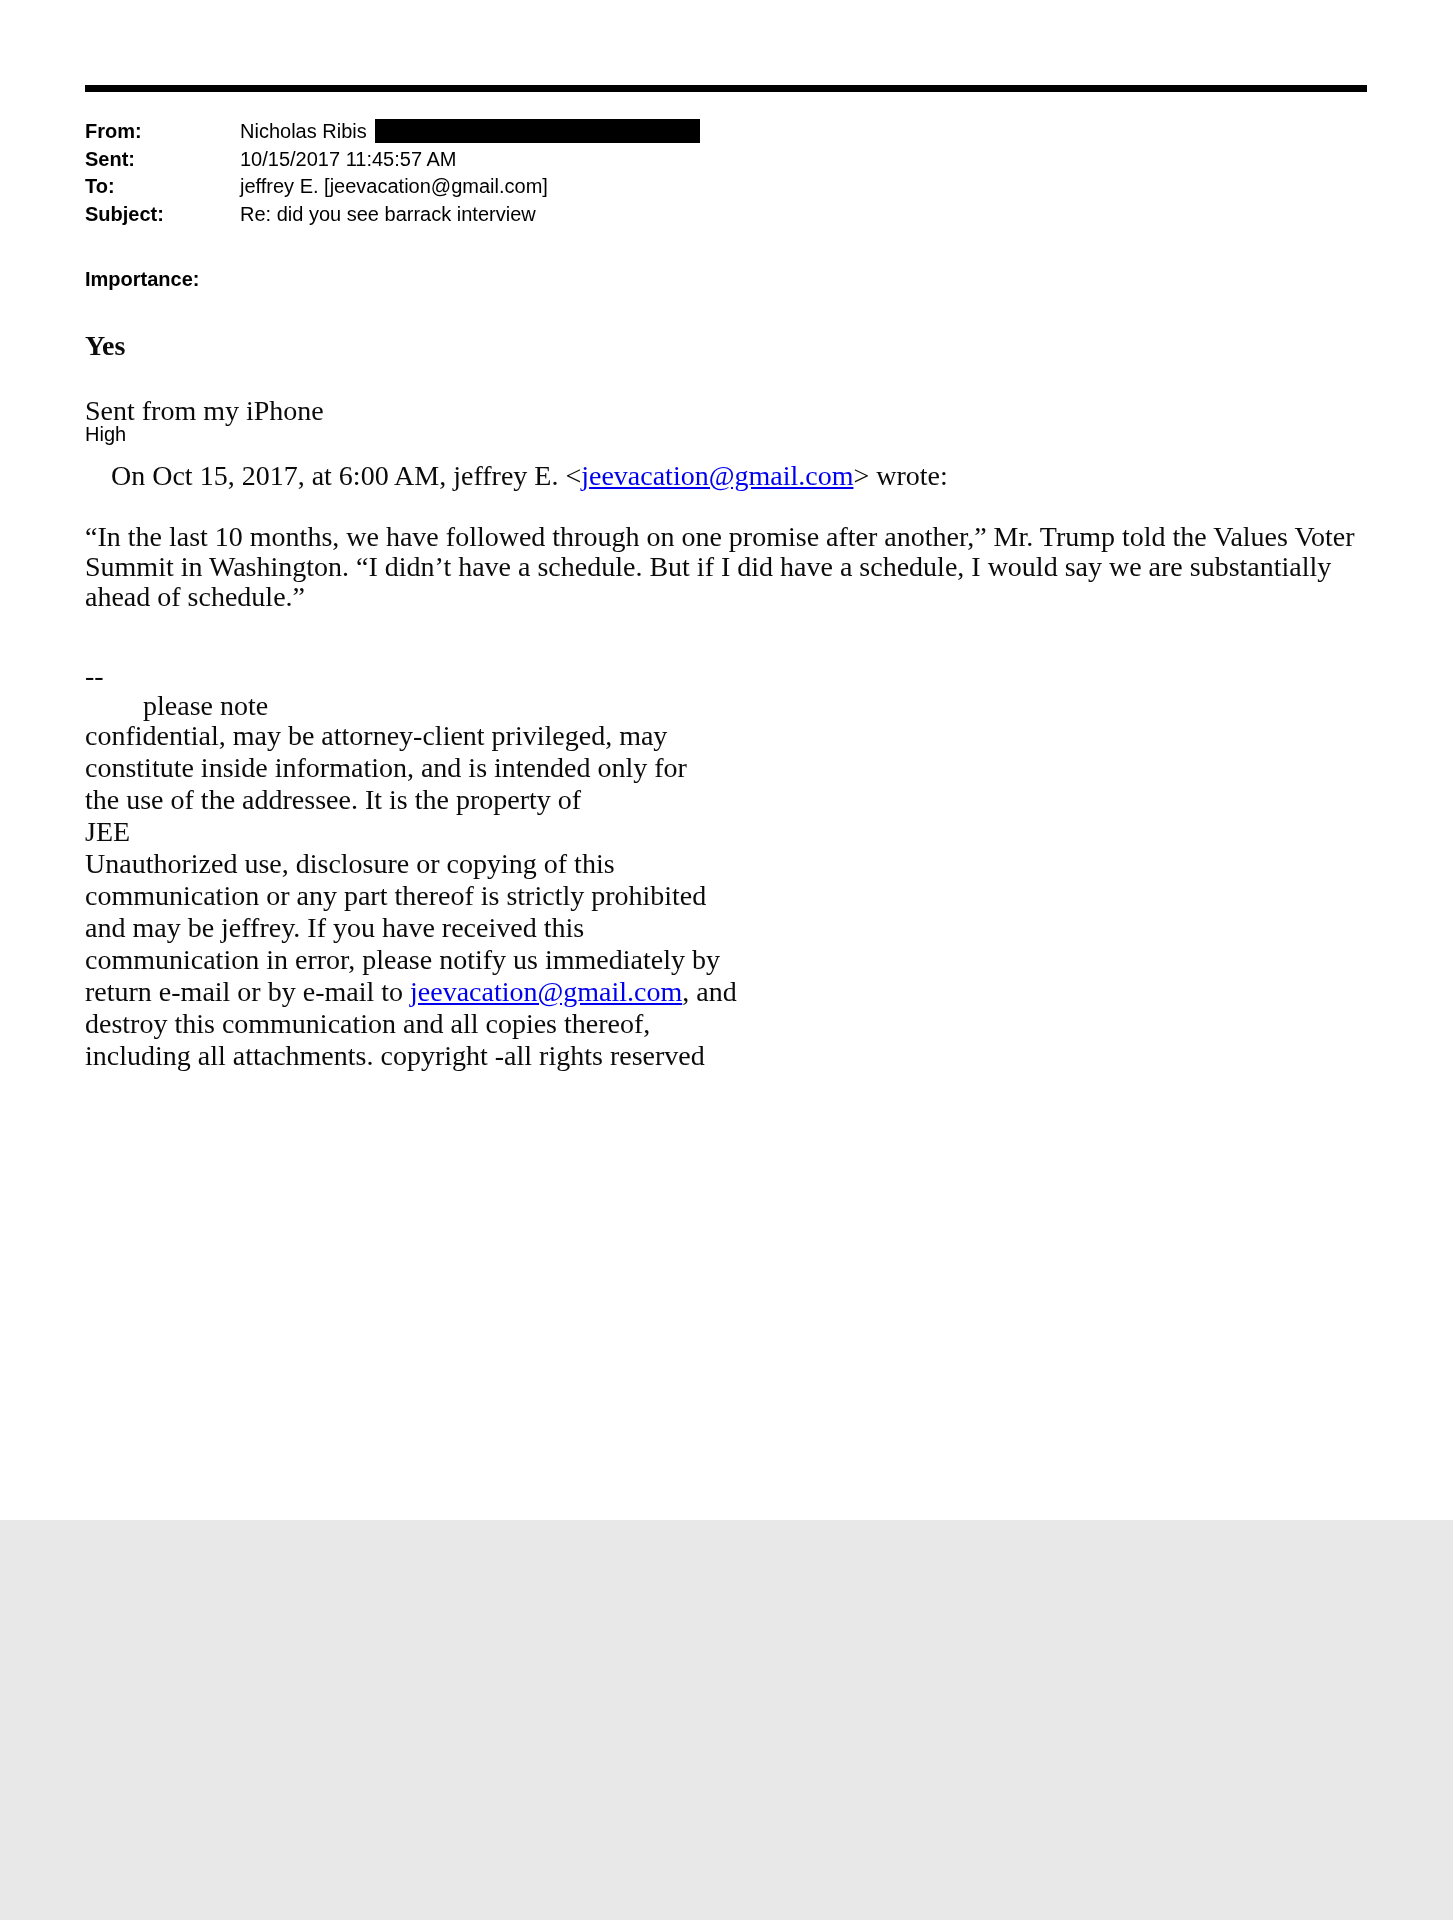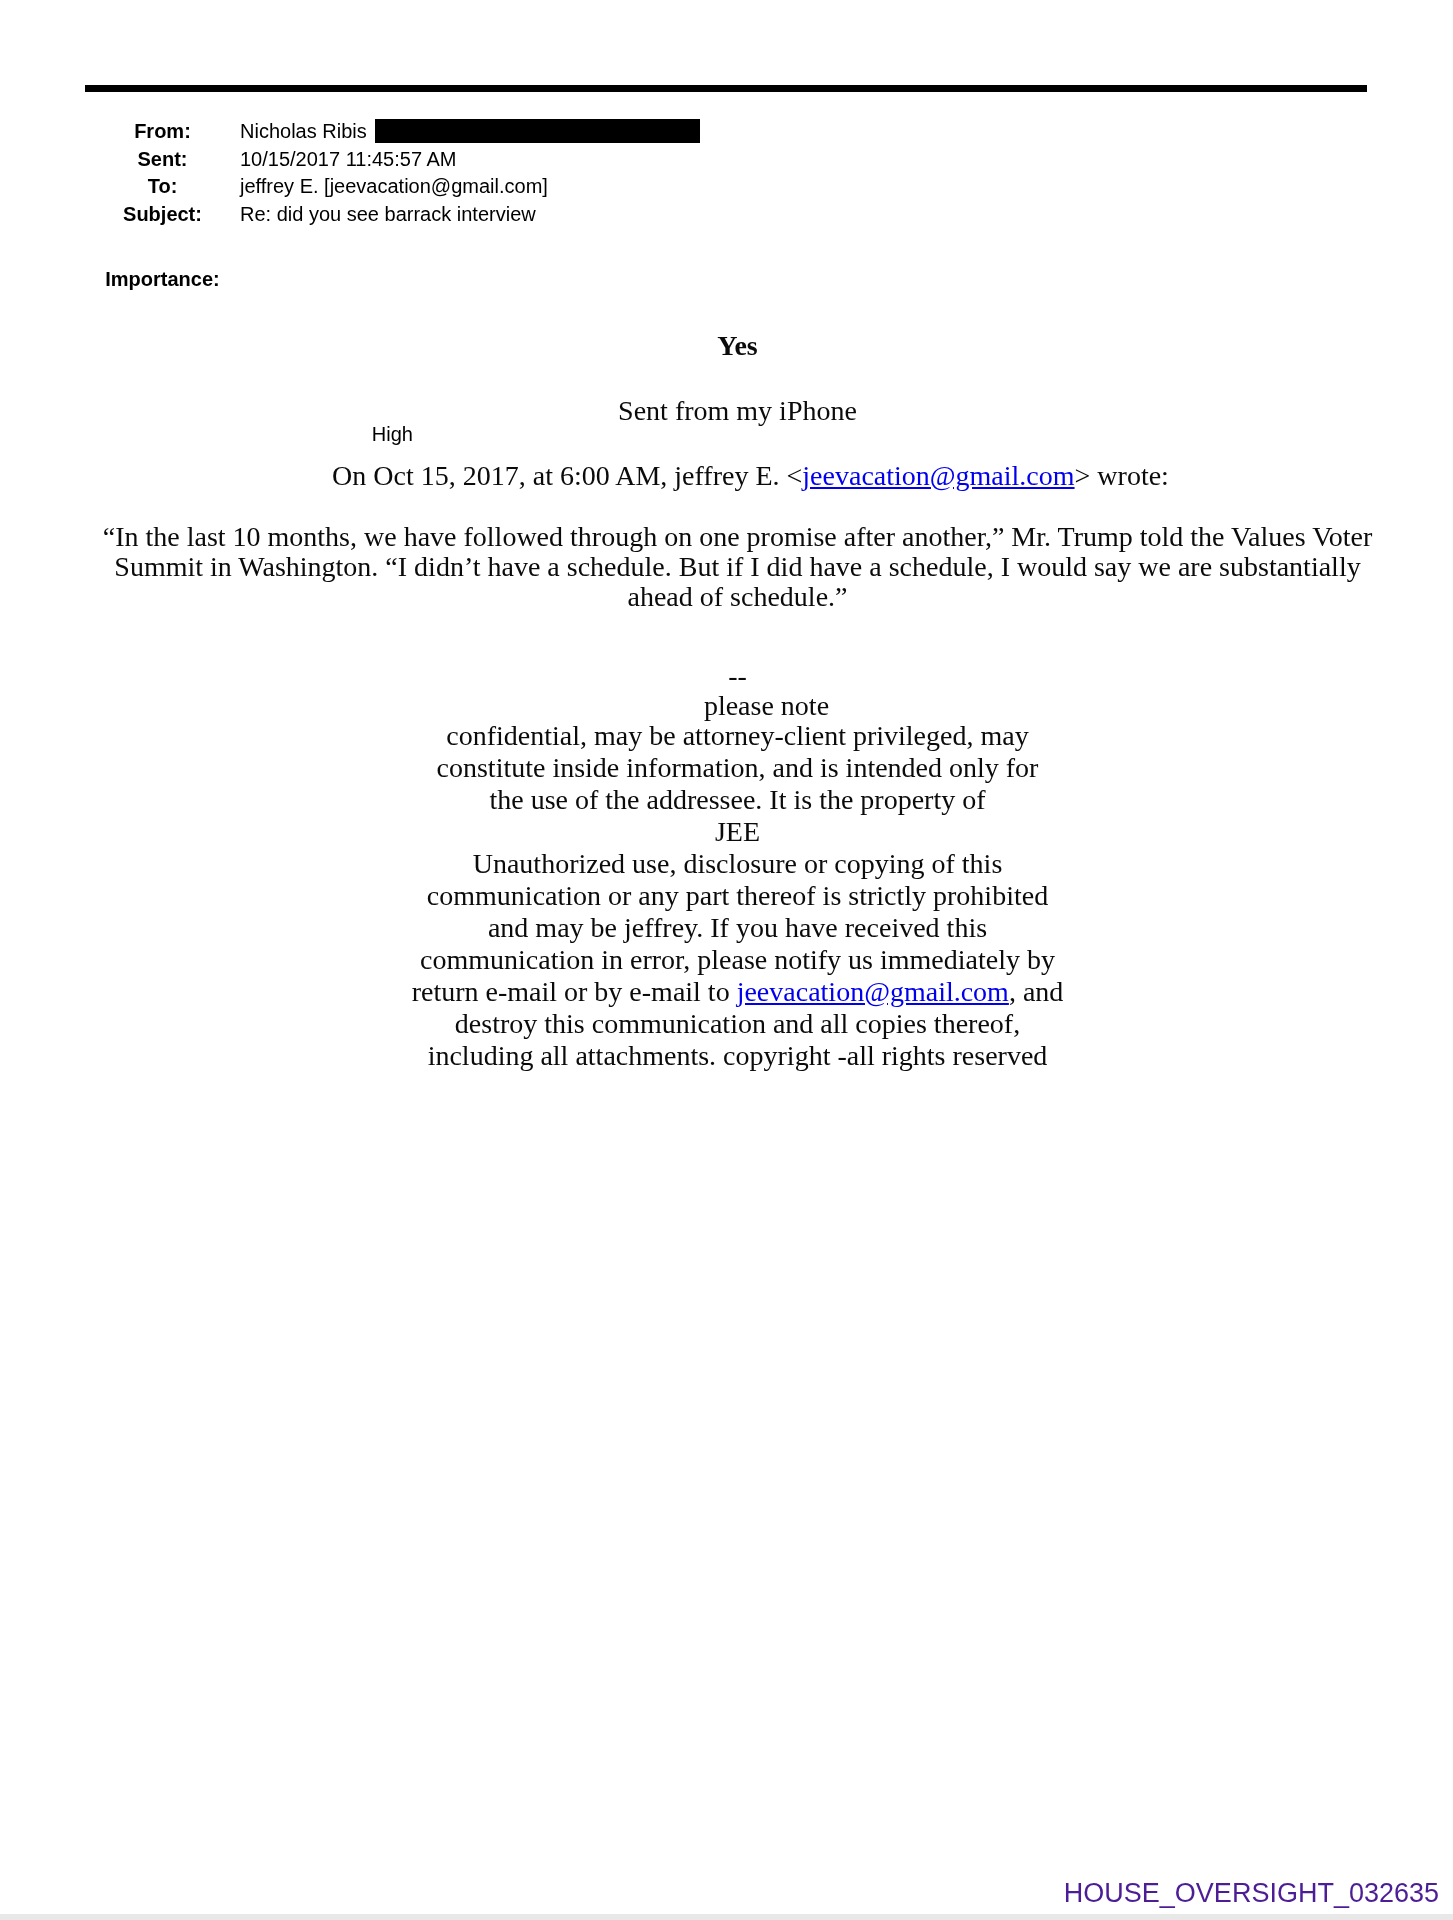--- a/index.html
+++ b/index.html
@@ -1,25 +1,24 @@
 <!DOCTYPE html>
 <html style="--page_bg: #ffffff; --text: #0b0b0b; --link: #0000EE; --rule: #000000; --redaction: #000000;"><head>
 <meta charset="utf-8">
 <style>
   html, body { margin: 0; padding: 0; background: #e8e8e8; }
   .page {
     position: relative;
     width: 1453px;
-    height: 1914px;
+    height: 1520px;
     margin: 0 auto;
     background: var(--page_bg, #ffffff);
     font-family: "Liberation Serif", serif;
     color: var(--text, #0b0b0b);
     overflow: hidden;
-    text-align: center;
   }
 
   
   .top-rule {
     position: absolute;
     left: 85px;
     top: 85px;
     width: 1282px;
     height: 7px;
     background: var(--rule, #000000);

